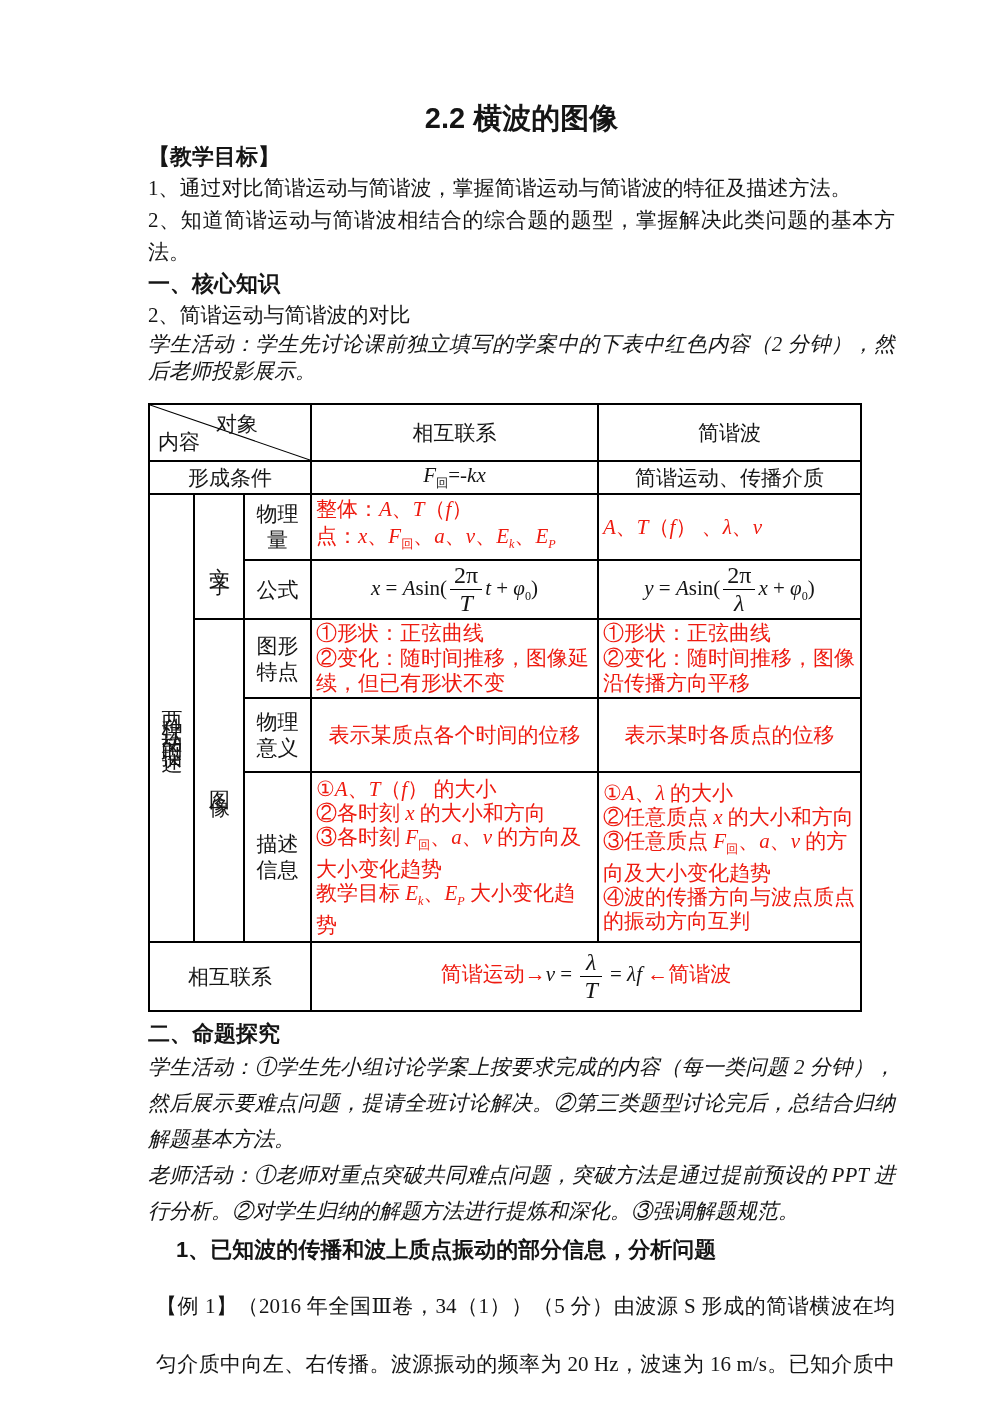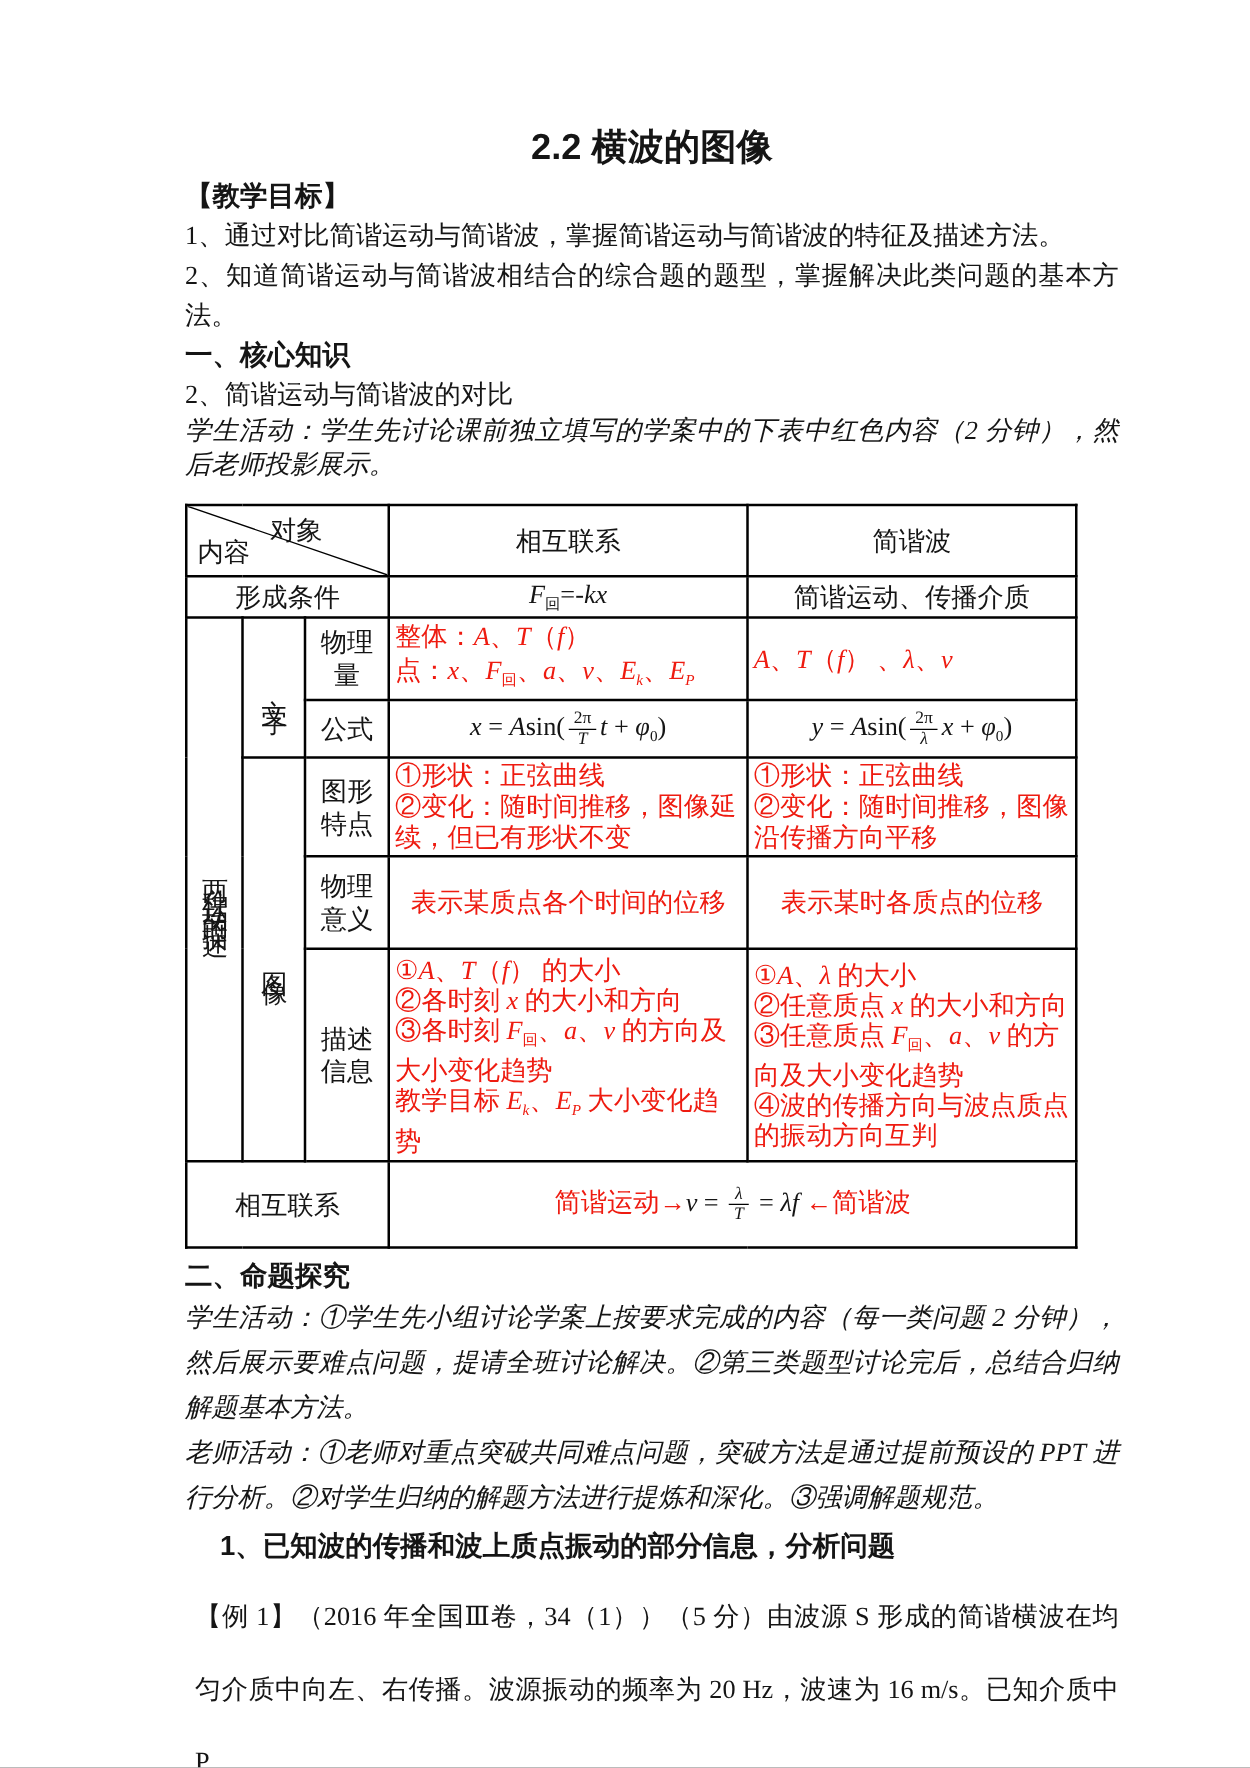--- a/index.html
+++ b/index.html
@@ -59,21 +59,21 @@
     text-orientation:upright;
     margin:0 auto;
     letter-spacing:7px;
     line-height:1.1;
   }
   .vt{font-style:italic;}
   sub{font-size:0.58em;}
   .frac{
     display:inline-flex;flex-direction:column;
     vertical-align:middle;text-align:center;
-    margin:0 3px;line-height:1.12;font-size:14px;
+    margin:0 3px;line-height:1.12;font-size:24px;
   }
   .frac .fnum{border-bottom:1.7px solid #000;padding:0 4px;}
   .frac .fden{padding:0 4px;}
   .formula{white-space:nowrap;}
   .ph-cell{line-height:27px;font-size:20px;}
   .gr-cell{line-height:25px;font-size:20px;}
   .ds-cell{line-height:24px;font-size:20px;vertical-align:top;padding-top:4px;}
   .mn-cell{font-size:20px;}
   .lbl{line-height:26px;}
 

